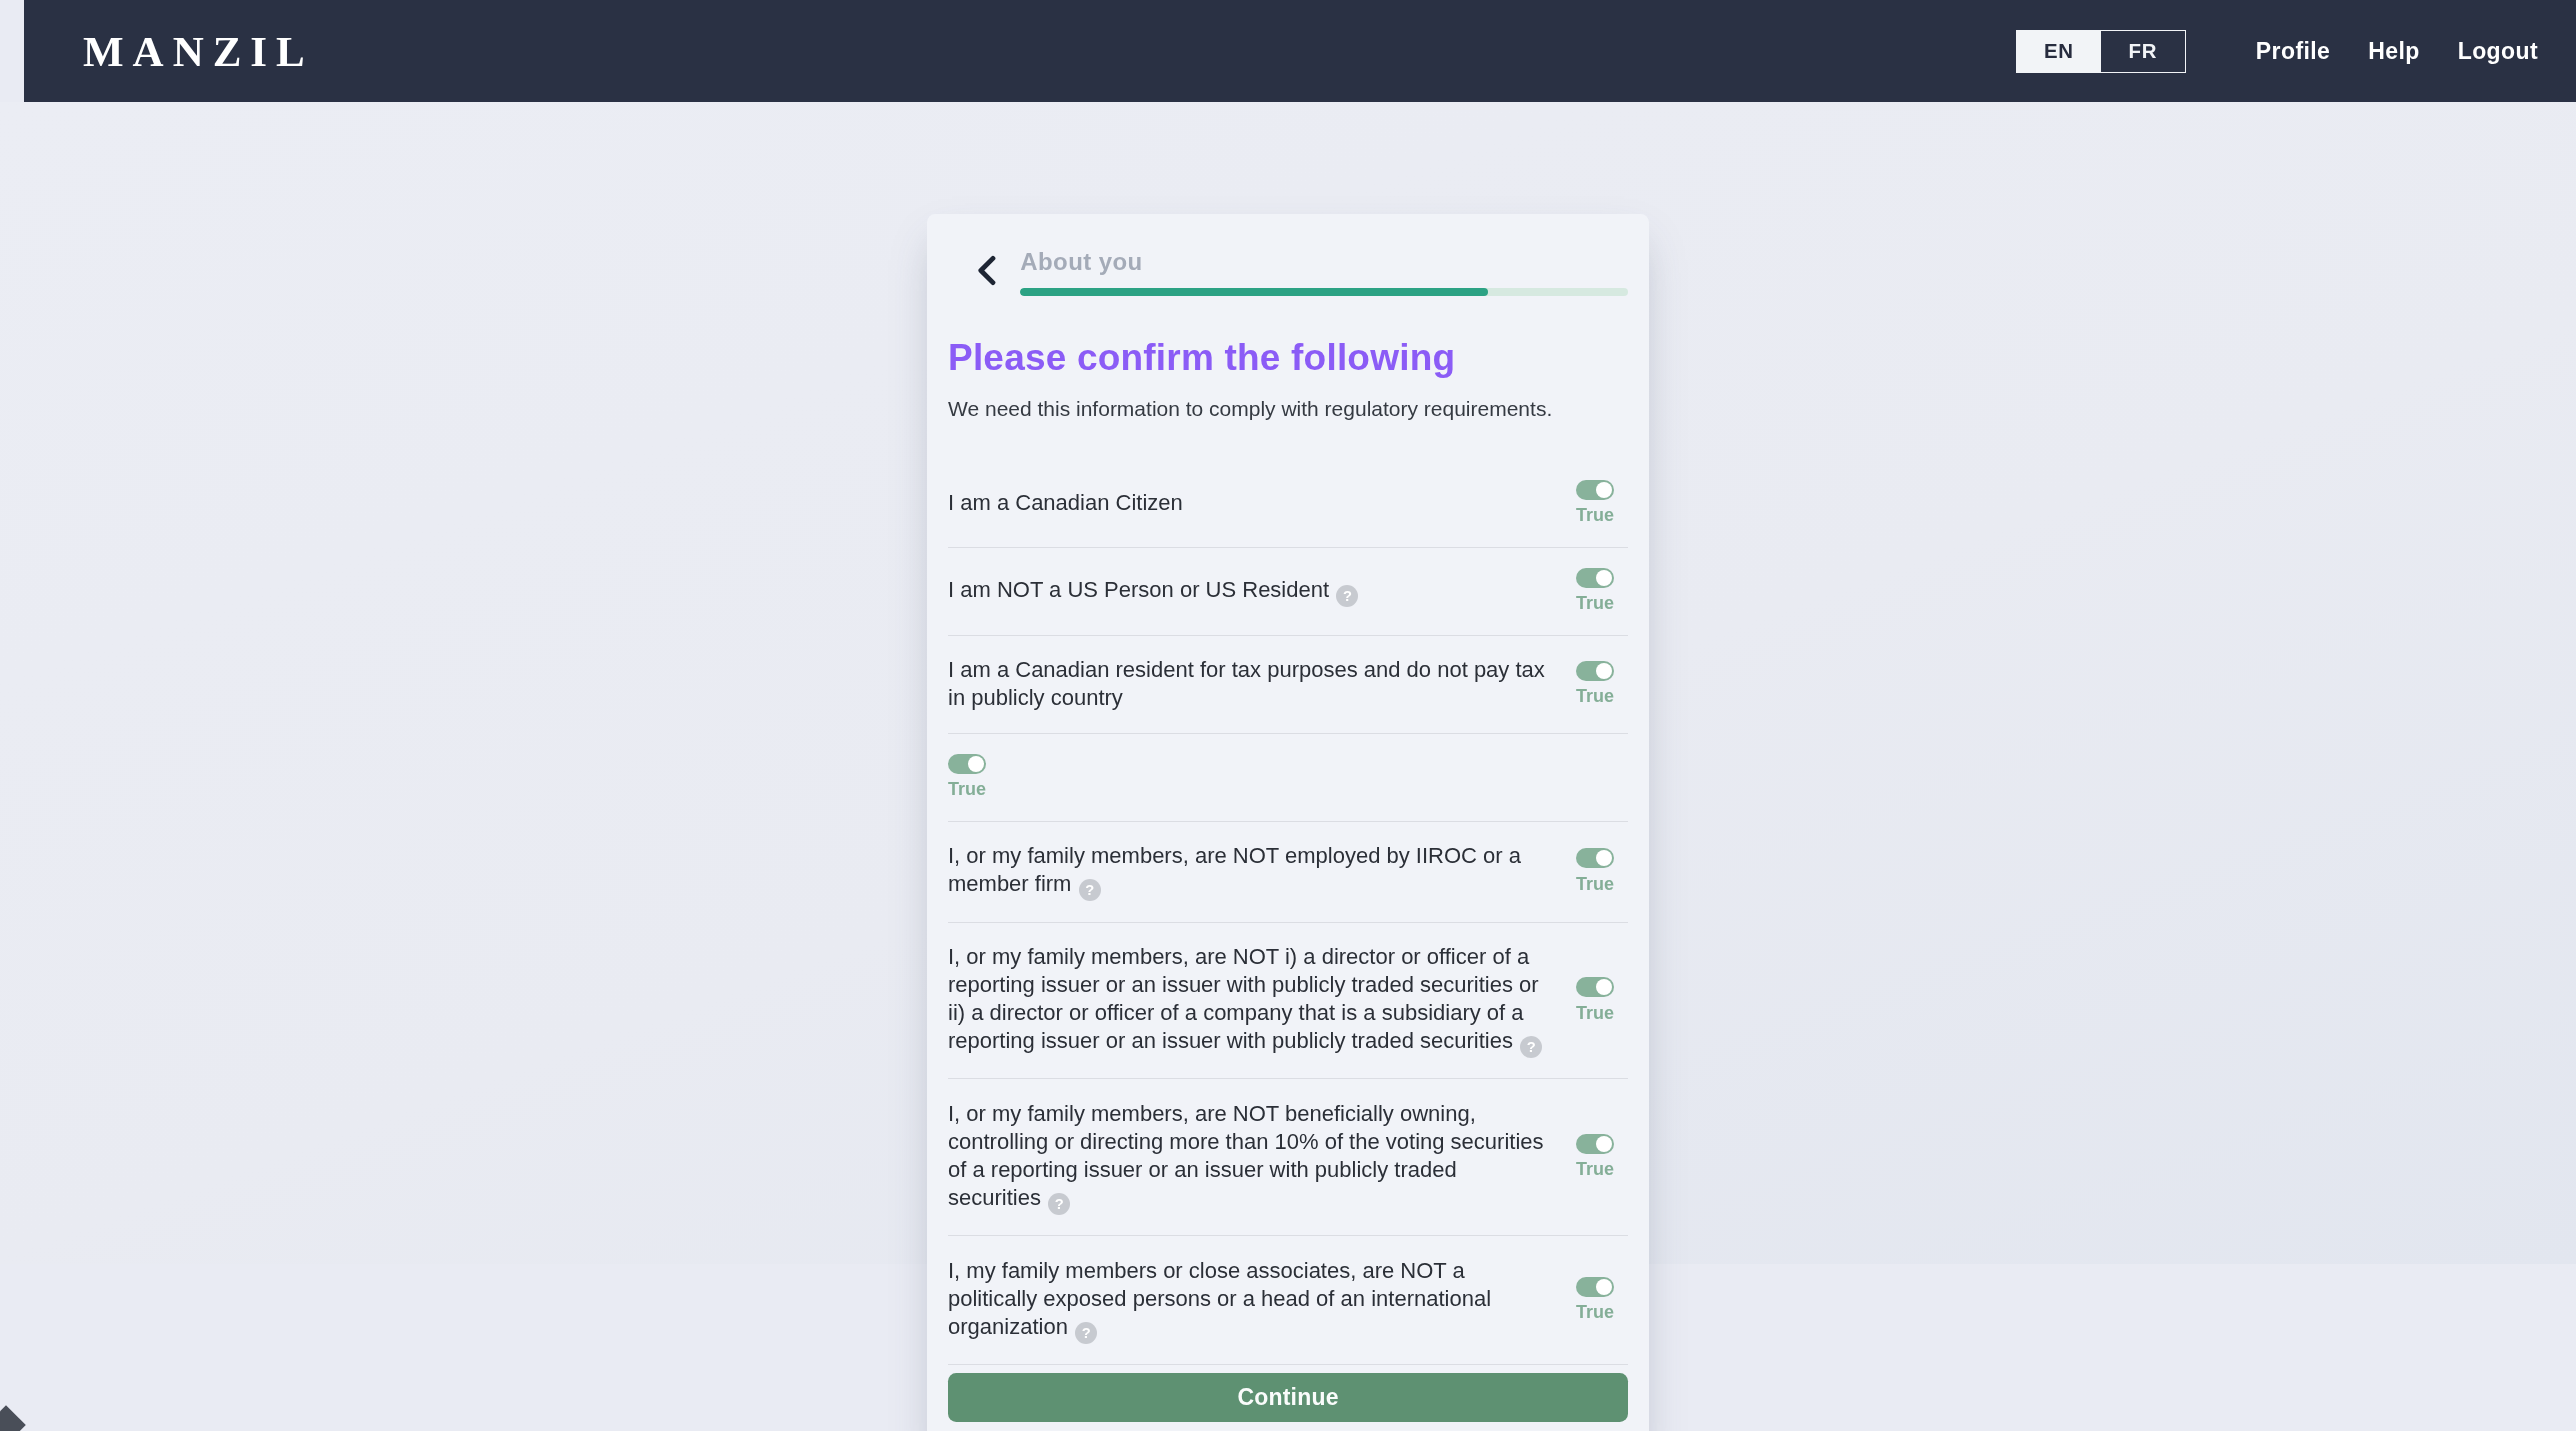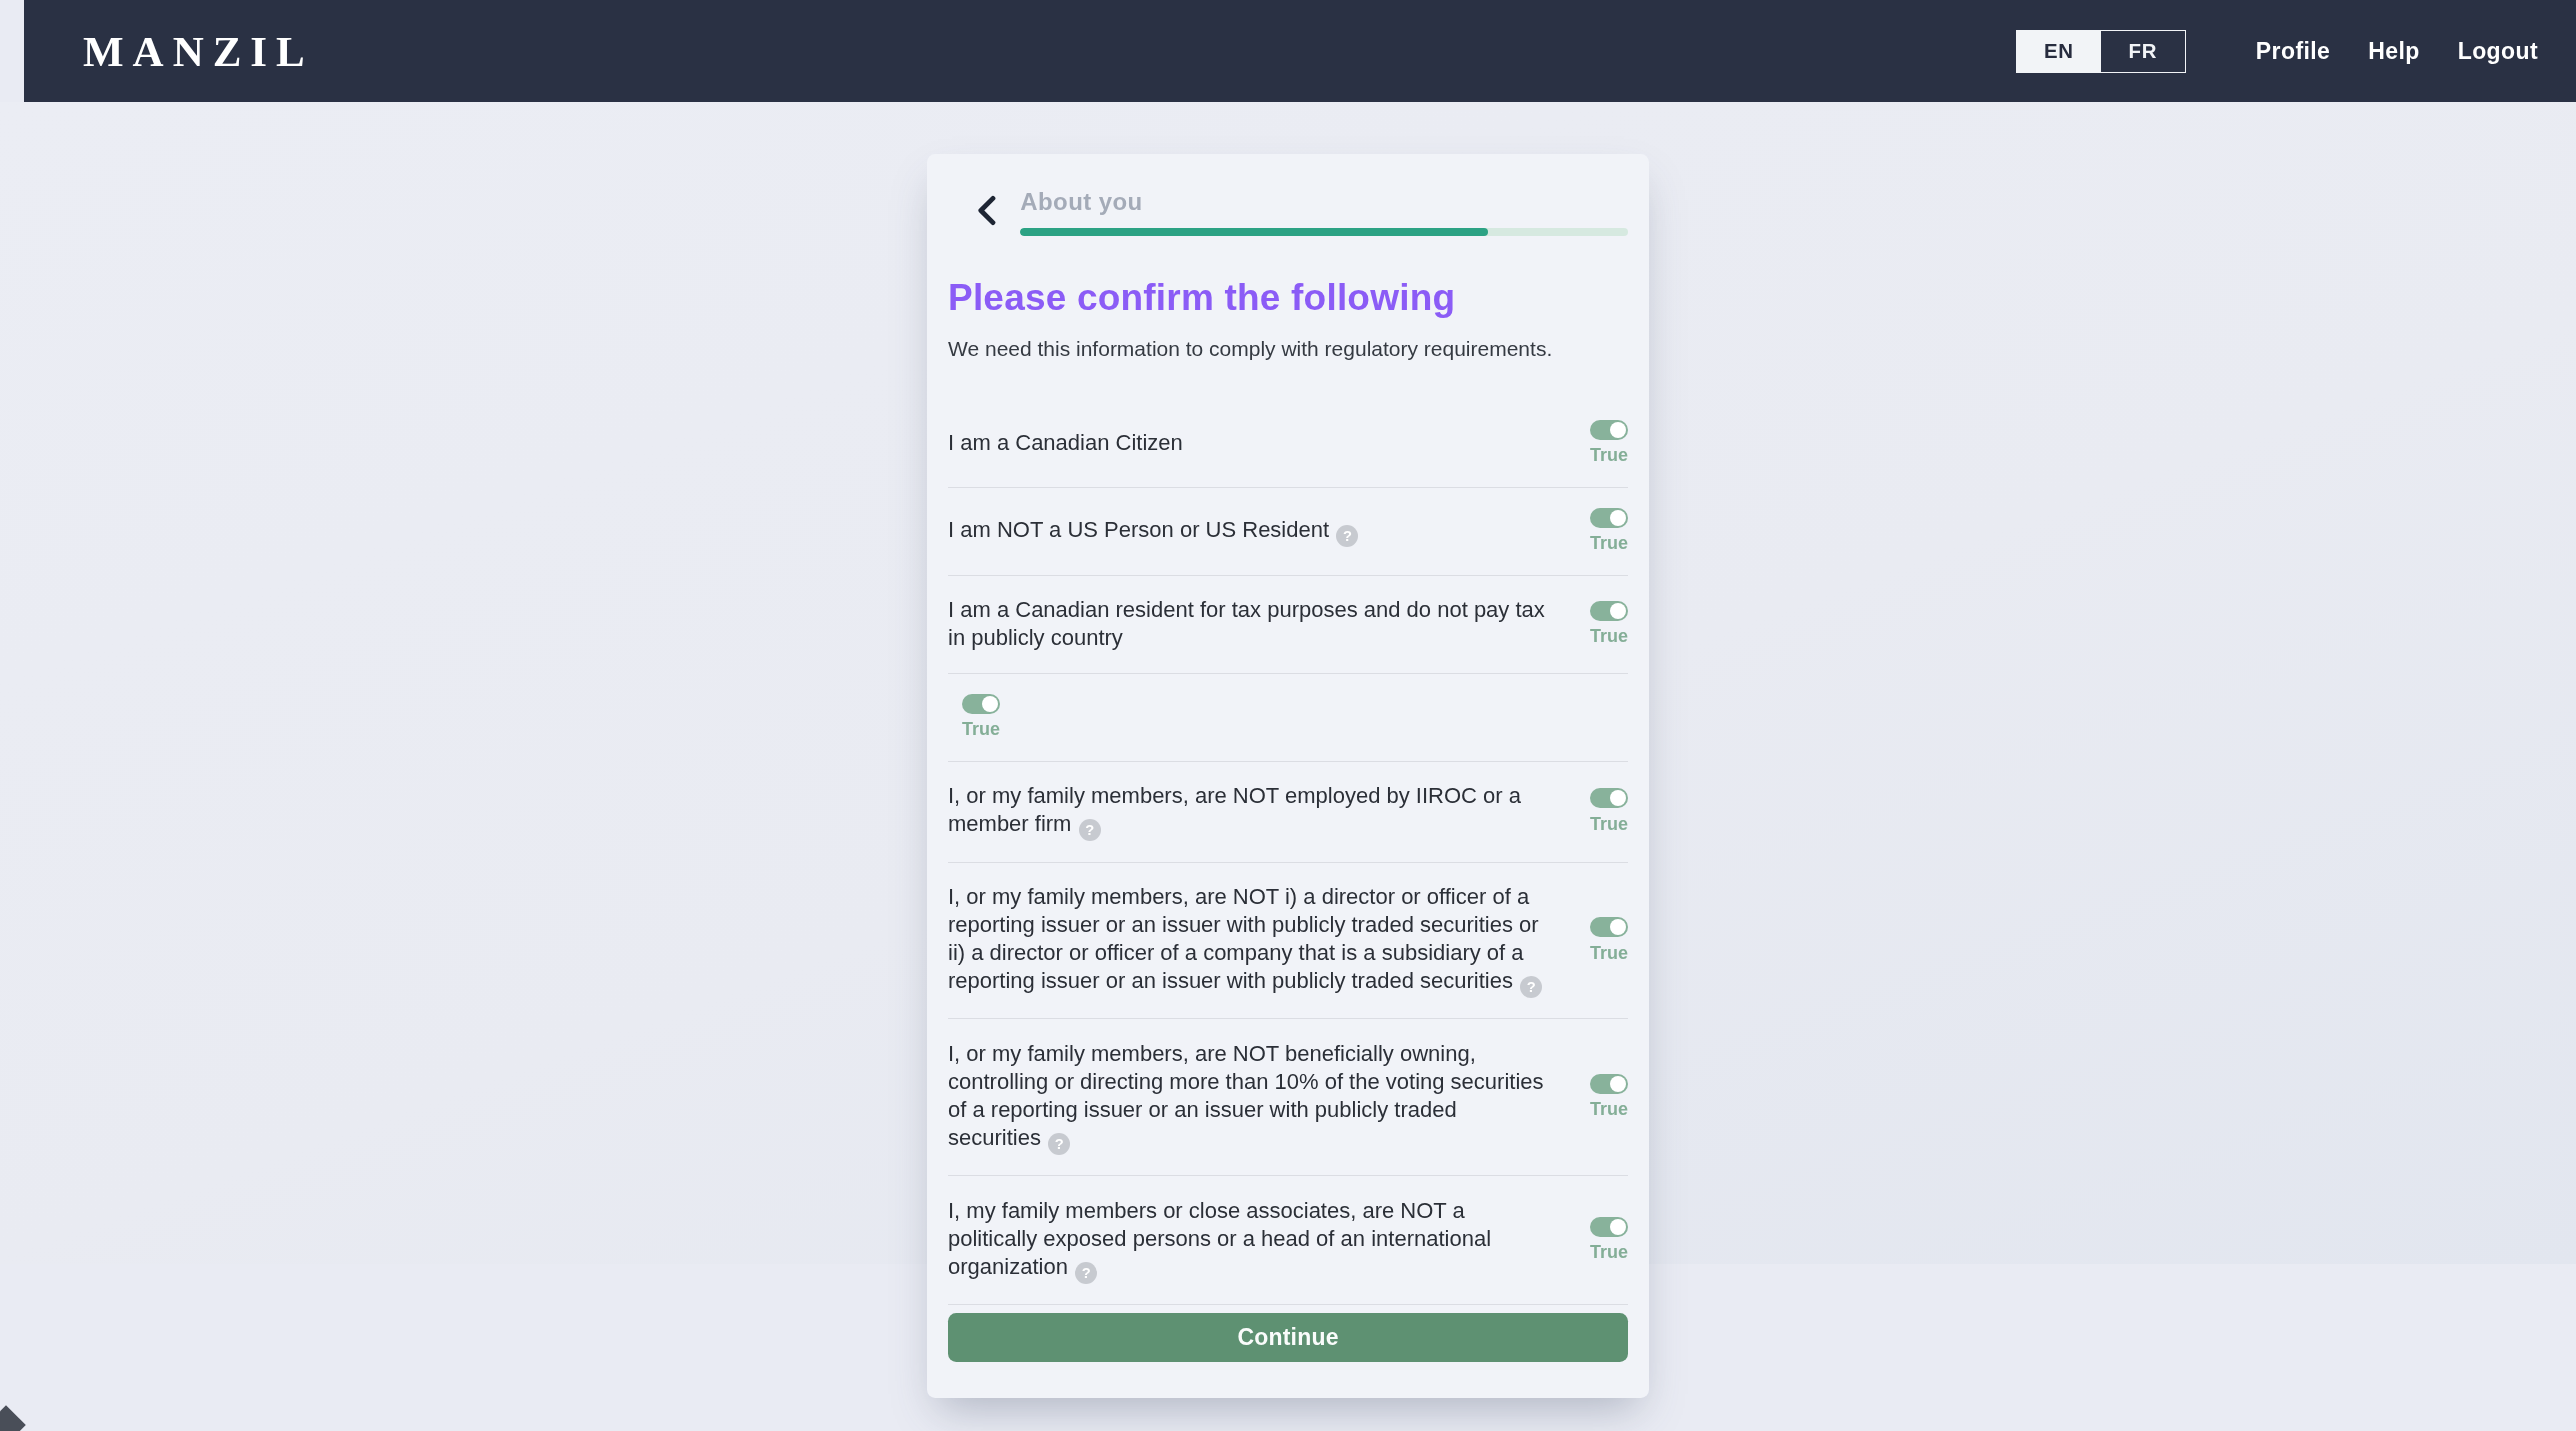--- a/index.html
+++ b/index.html
@@ -67,21 +67,21 @@
     text-decoration: none;
     font-size: 23px;
     font-weight: 700;
     letter-spacing: 0.4px;
   }
 
   
   .main {
     position: relative;
     height: 1162px;
-    padding-top: 52px;
+    padding-top: 112px;
     background: linear-gradient(160deg, #EBEDF4 0%, #E9EBF2 55%, #E2E6EF 100%);
   }
   .card {
     width: 722px;
     margin: 0 auto;
     background: #F1F3F8;
     border-radius: 8.2px;
     box-shadow: 0 21px 41px -11.4px rgba(70, 80, 105, 0.35);
     padding: 34px 21px 36px 21px;
   }
@@ -164,21 +164,21 @@
     font-size: 14.7px;
     font-weight: 700;
     margin-left: 7.4px;
     vertical-align: -4.1px;
     cursor: pointer;
   }
   .toggle-block {
     width: 52px;
     display: flex;
     flex-direction: column;
-    align-items: flex-end;
+    align-items: flex-start;
     gap: 5.7px;
     flex: none;
   }
   .toggle {
     position: relative;
     width: 38px;
     height: 19.6px;
     border-radius: 10.6px;
     background: #C6C9CF;
     cursor: pointer;

